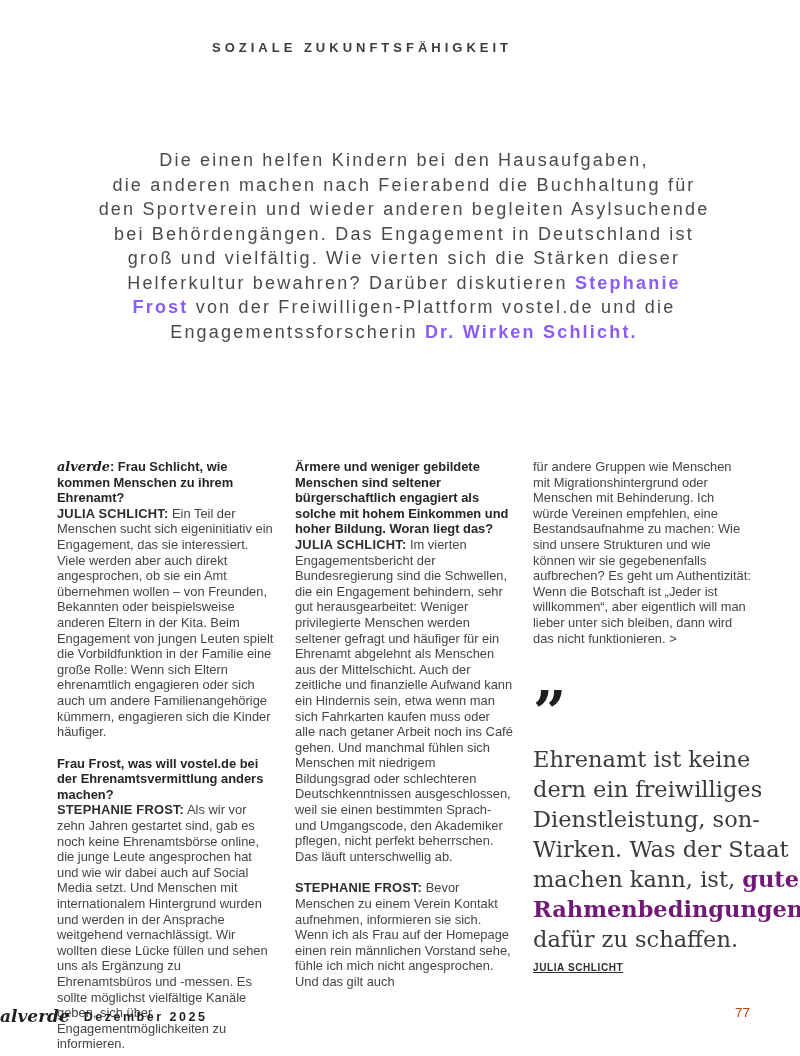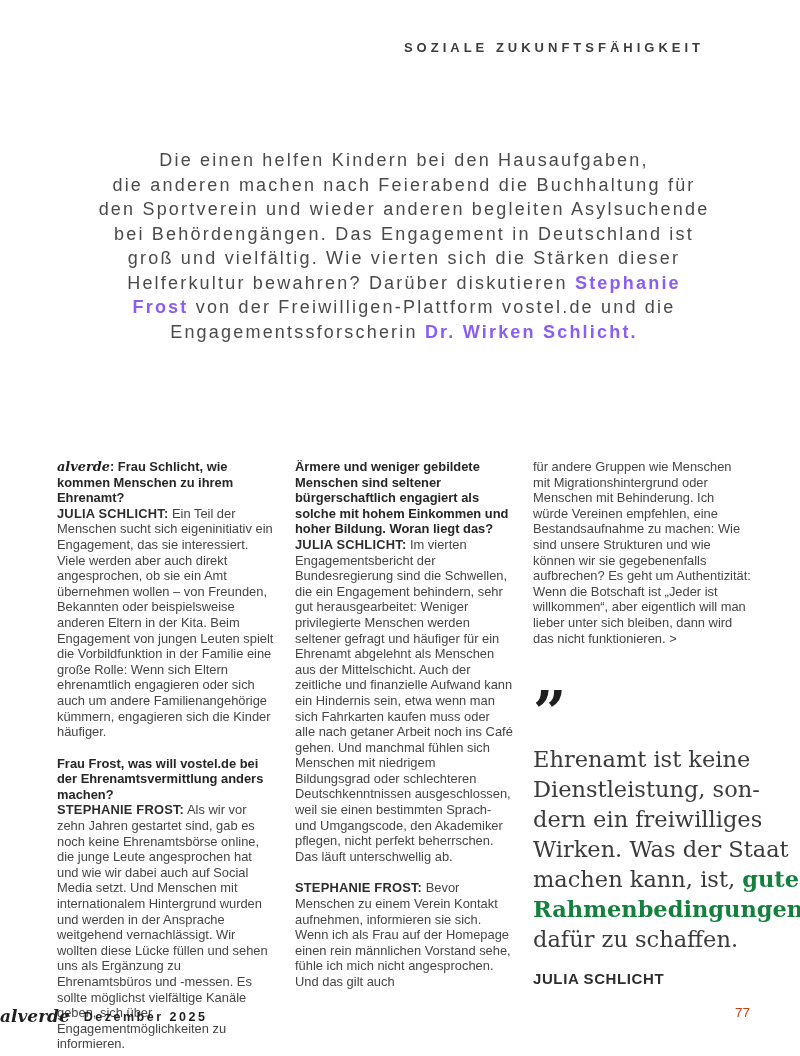--- a/index.html
+++ b/index.html
@@ -3,22 +3,22 @@
 <meta charset="utf-8">
 <style>
   * { margin:0; padding:0; box-sizing:border-box; }
   html,body { background:#ffffff; }
   body {
     width:800px; height:1056px; position:relative;
     font-family:"Liberation Sans", sans-serif;
     color:#3f3f3f; overflow:hidden;
   }
   .kicker {
-    position:absolute; top:40px; left:4px; width:700px;
-    text-align:right; font-size:13px; font-weight:700;
+    position:absolute; top:40px; left:12px; width:700px;
+    text-align:center; font-size:13px; font-weight:700;
     letter-spacing:4px; color:#3c3c3c;
   }
   .intro {
     position:absolute; top:148px; left:84px; width:640px;
     text-align:center; font-size:18px; line-height:24.5px;
     letter-spacing:2.2px; color:#4a4a4a;
   }
   .intro .b { font-weight:700; color:#8b5cf6; }
   .columns {
     position:absolute; top:458px; left:57px; width:694px;
@@ -44,24 +44,24 @@
     font-family:"DejaVu Serif", serif; font-weight:700;
     font-size:58px; line-height:40px; color:#1f1f1f;
     letter-spacing:-3px;
   }
   .quote-lines {
     margin-top:12px;
     font-family:"DejaVu Serif", serif;
     font-size:22.5px; line-height:30px; color:#3b3b3b;
     white-space:nowrap;
   }
-  .quote-lines .b { font-weight:700; color:#15803d;text-align:right; }
+  .quote-lines .b { font-weight:700; color:#701a75;text-align:right; }
   .attribution {
-    margin-top:16px; font-size:15px; font-weight:700;
-    letter-spacing:0.6px; color:#2d2d2d;
+    margin-top:8px; font-size:10px; font-weight:700;
+    letter-spacing:0.6px; color:#2d2d2d;text-decoration:underline;
   }
   .footer {
     position:absolute; top:1006px; left:0; width:800px;
     color:#1f1f1f;
   }
   .footer .logo {
     font-family:"DejaVu Serif", serif; font-style:italic;
     font-weight:700; font-size:17px; margin-right:14px;
   }
   .footer .issue {
@@ -110,22 +110,22 @@
       </div>
     </div>
     <div class="column">
       <div class="col-block">
         <p class="plain">für andere Gruppen wie Menschen mit Migrationshintergrund oder Menschen mit Behinderung. Ich würde Vereinen empfehlen, eine Bestandsaufnahme zu machen: Wie sind unsere Strukturen und wie können wir sie gegebenenfalls aufbrechen? Es geht um Authentizität: Wenn die Botschaft ist „Jeder ist willkommen“, aber eigentlich will man lieber unter sich bleiben, dann wird das nicht funktionieren. &gt;</p>
       </div>
       <div class="pullquote">
         <div class="quote-mark">”</div>
         <div class="quote-lines">
           <div><span>Ehrenamt ist keine</span></div>
+          <div><span>dern ein freiwilliges</span></div>
           <div><span>Dienstleistung, son-</span></div>
-          <div><span>dern ein freiwilliges</span></div>
           <div><span>Wirken. Was der Staat</span></div>
           <div><span>machen kann, ist, </span><span class="b">gute</span></div>
           <div><span class="b">Rahmenbedingungen</span></div>
           <div><span>dafür zu schaffen.</span></div>
         </div>
         <div class="attribution">JULIA SCHLICHT</div>
       </div>
     </div>
   </div>
 

